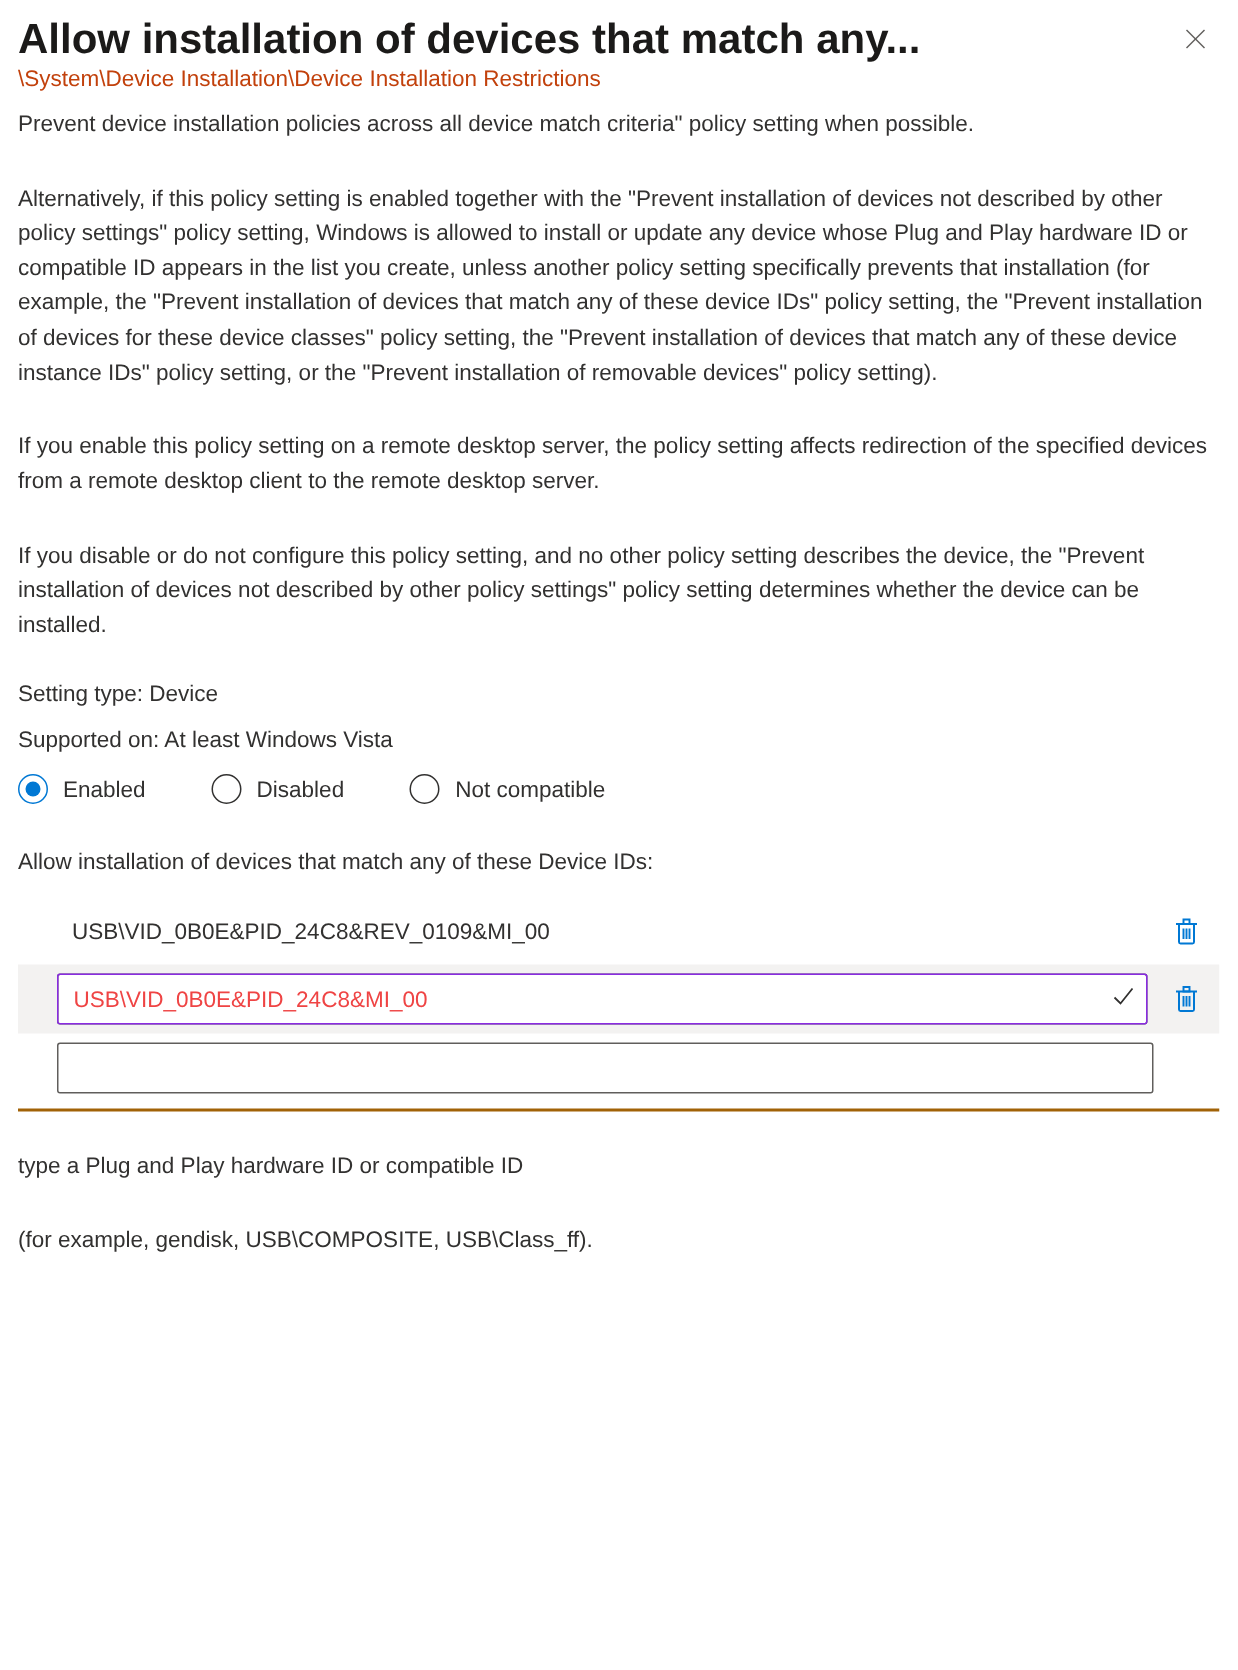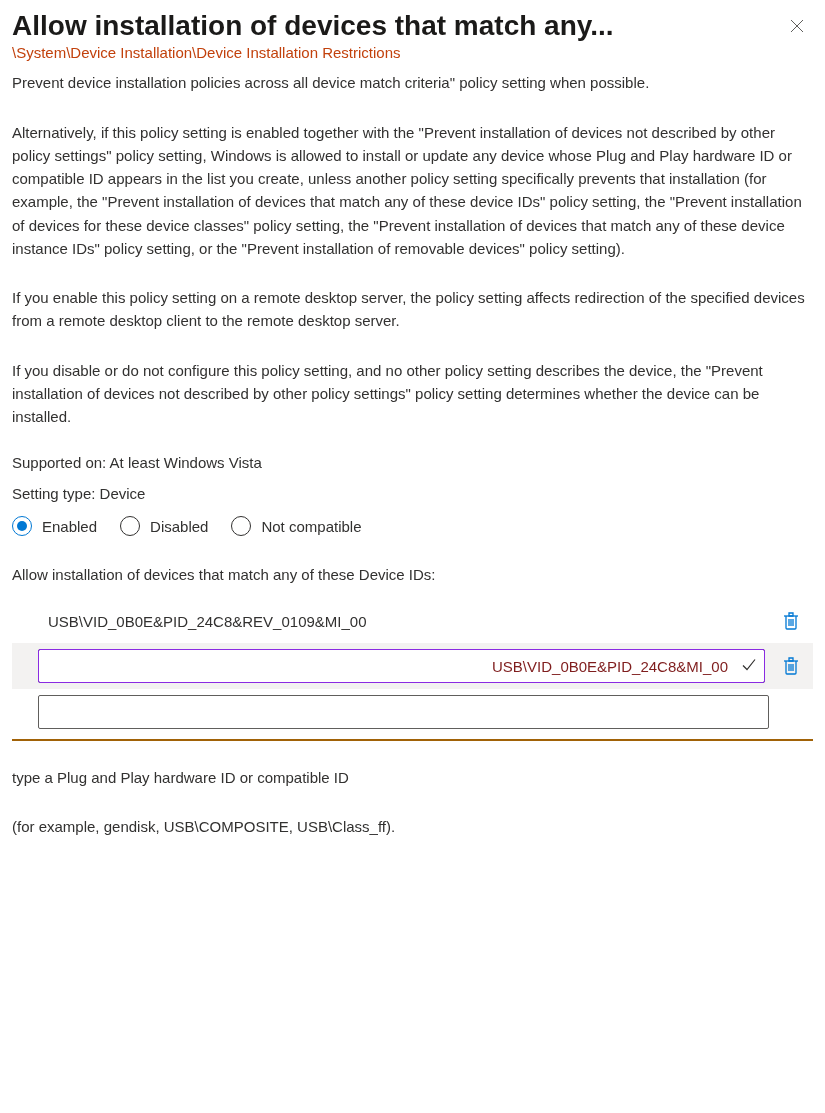--- a/index.html
+++ b/index.html
@@ -55,21 +55,21 @@
       line-height: 1.55;
       color: #323130;
     }
     .setting-line {
       margin-bottom: 14px;
       color: #323130;
     }
     .radio-row {
       display: flex;
       align-items: flex-end;
-      gap: 23px;
+      gap: 44px;
       margin-top: 14px;
       margin-bottom: 30px;
     }
     .radio-opt {
       display: flex;
       align-items: center;
       gap: 10px;
       cursor: pointer;
     }
     .radio-circle {
@@ -111,22 +111,21 @@
       flex: 1;
       height: 34px;
       border: 1px solid #8a2be2;
       border-color: #605e5c;
       outline: 1px solid #8a2be2;
       outline-offset: -1px;
       border-radius: 2px;
       padding: 4px 36px 4px 10px;
       font-family: inherit;
       font-size: 15px;
-      color: #7f1d1d;
-      text-align: right;
+      color: #ef4444;
     }
     .input-wrap { position: relative; flex: 1; display:flex; }
     .input-check {
       position: absolute;
       right: 8px;
       top: 50%;
       transform: translateY(-50%);
       color: #323130;
     }
     .empty-row input {
@@ -167,22 +166,22 @@
 <div class="content-scroll">
 <div class="content-inner">
 
 <div class="desc">
   <p>target Windows 10 versions. It is recommended that you use the "Apply layered order of evaluation for Allow and Prevent device installation policies across all device match criteria" policy setting when possible.</p>
   <p>Alternatively, if this policy setting is enabled together with the "Prevent installation of devices not described by other policy settings" policy setting, Windows is allowed to install or update any device whose Plug and Play hardware ID or compatible ID appears in the list you create, unless another policy setting specifically prevents that installation (for example, the "Prevent installation of devices that match any of these device IDs" policy setting, the "Prevent installation of devices for these device classes" policy setting, the "Prevent installation of devices that match any of these device instance IDs" policy setting, or the "Prevent installation of removable devices" policy setting).</p>
   <p>If you enable this policy setting on a remote desktop server, the policy setting affects redirection of the specified devices from a remote desktop client to the remote desktop server.</p>
   <p>If you disable or do not configure this policy setting, and no other policy setting describes the device, the "Prevent installation of devices not described by other policy settings" policy setting determines whether the device can be installed.</p>
 </div>
 
+<div class="setting-line">Setting type: Device</div>
 <div class="setting-line">Supported on: At least Windows Vista</div>
-<div class="setting-line">Setting type: Device</div>
 
 <div class="radio-row">
   <div class="radio-opt">
     <span class="radio-circle selected">
             <span class="radio-inner"></span>
           </span>
     <span>Enabled</span>
   </div>
   <div class="radio-opt">
     <span class="radio-circle"></span>

